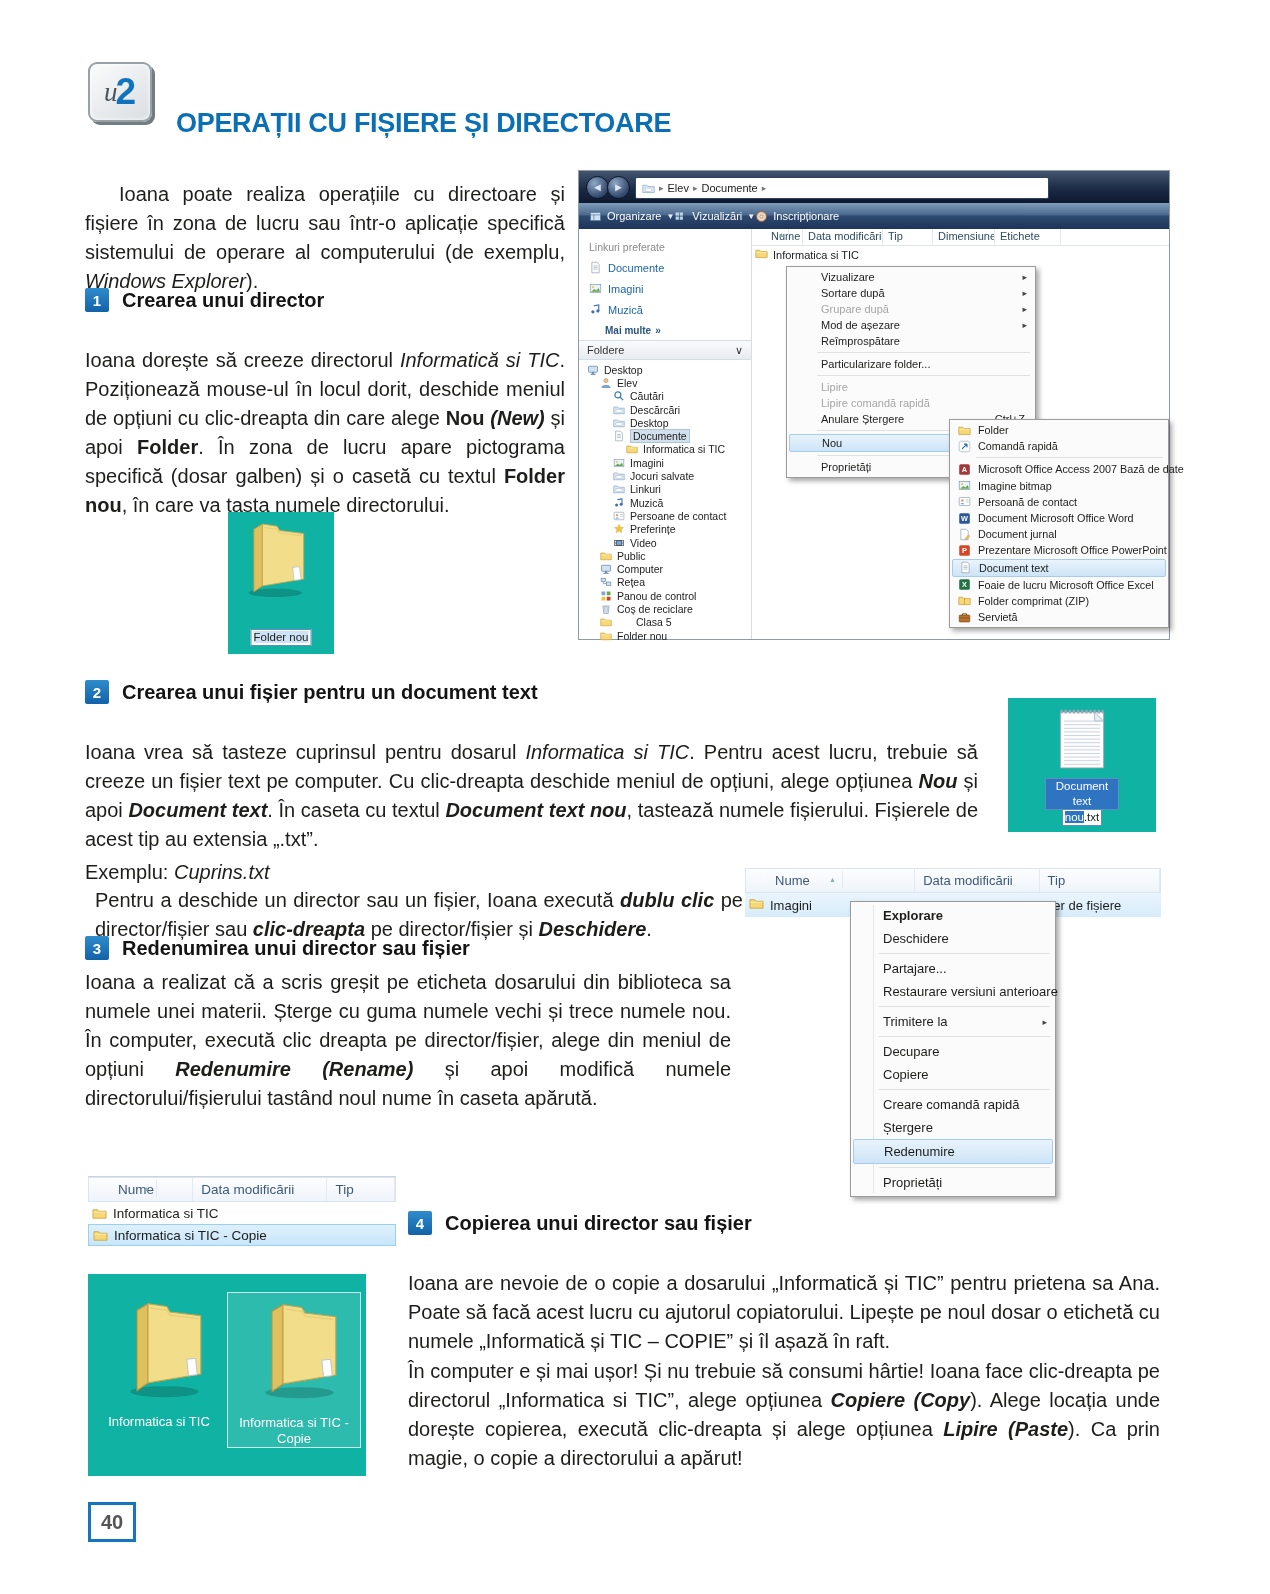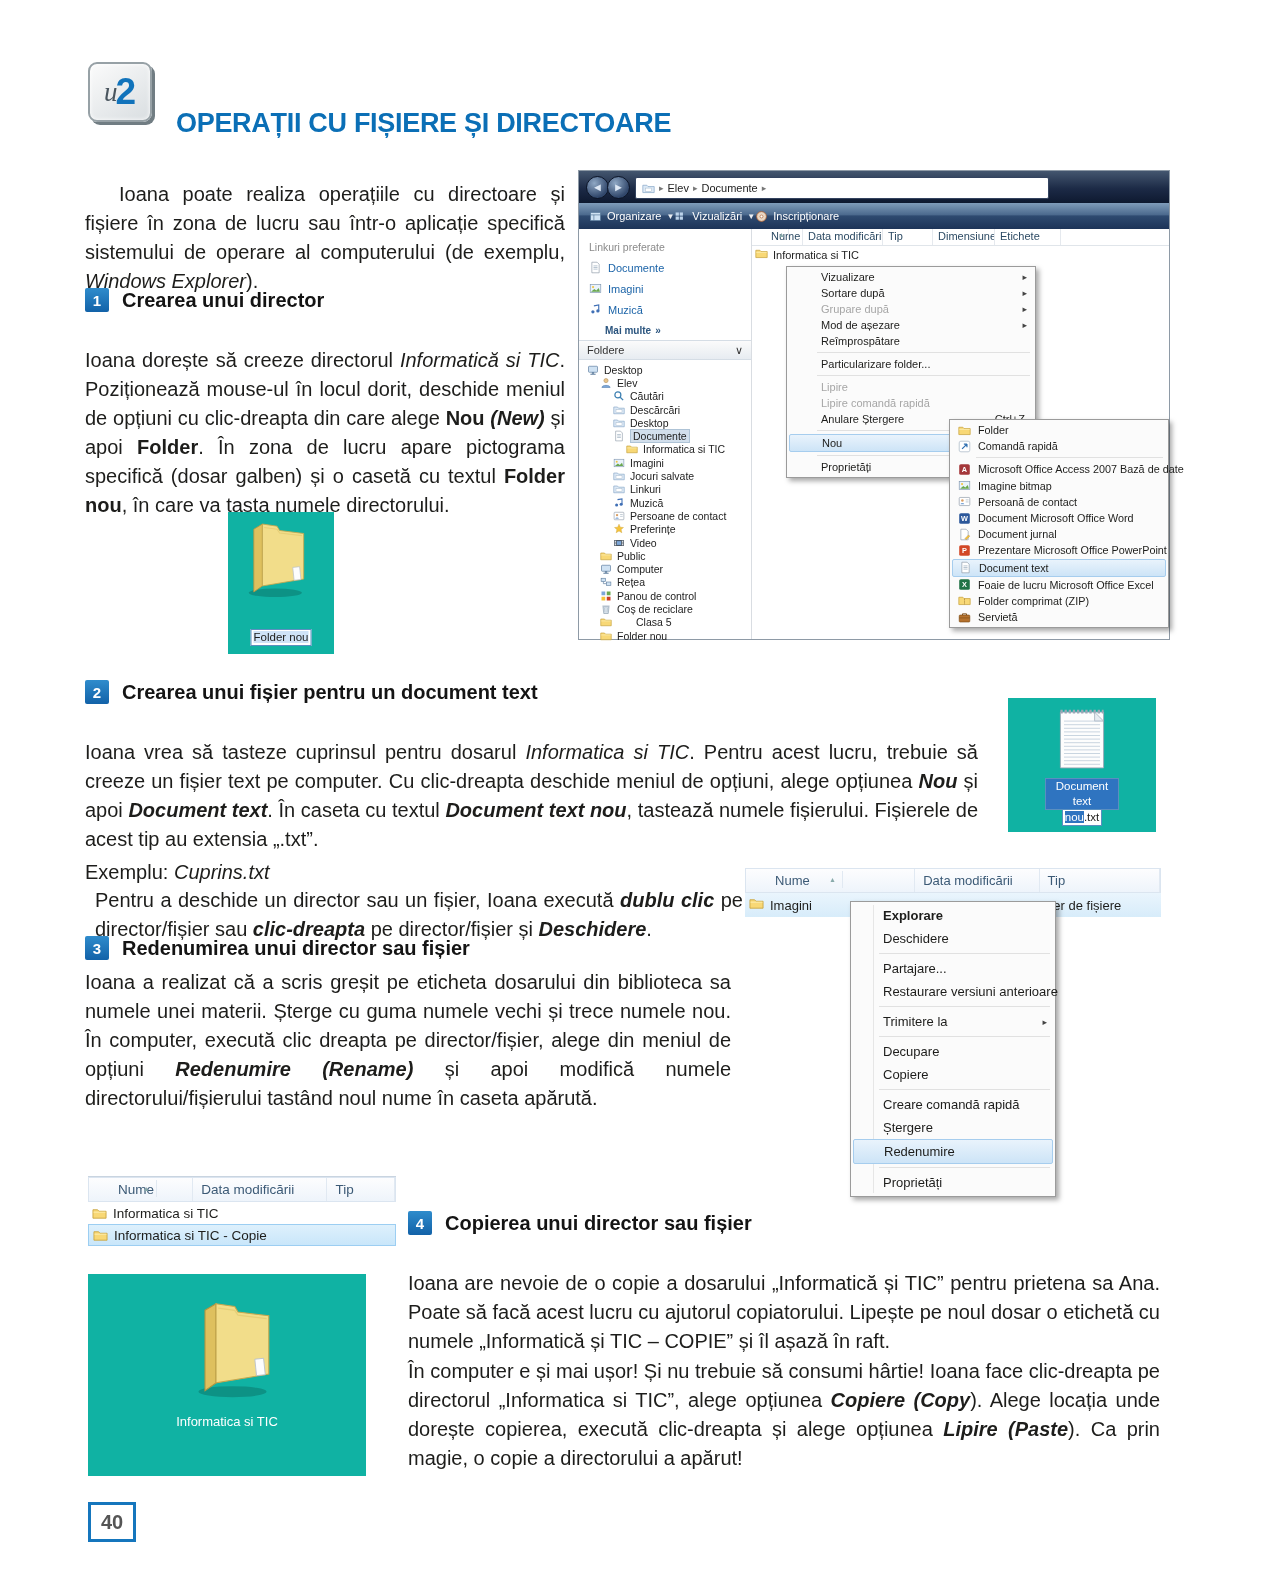--- a/index.html
+++ b/index.html
@@ -677,20 +677,33 @@
     <div class="figfolder">
       <span id="bigfolder1"><svg width="110" height="118" viewBox="0 0 100 100">
             <ellipse cx="55" cy="87" rx="31" ry="5" fill="rgba(0,0,0,.18)"></ellipse>
             <polygon points="30,13 40,7 40,79 30,86" fill="#dec05e" stroke="#b3953f" stroke-width="1"></polygon>
             <path d="M40 7 L57 9.5 L60 14.5 L88 18 L88 71 L40 79 Z" fill="#f2dd8a" stroke="#c4a64e" stroke-width="1"></path>
             <path d="M42 11 L57 13 L60 17.5 L86 20.5" fill="none" stroke="#e6cf77" stroke-width="1.2"></path>
             <rect x="76" y="57" width="8" height="15" fill="#fdfdfd" stroke="#b9c2cc" stroke-width=".8" transform="rotate(-6 80 64)"></rect>
           </svg></span>
       <div>Informatica si TIC</div>
     </div>
+    <div class="figfolder sel">
+      <span id="bigfolder2"><svg width="110" height="118" viewBox="0 0 100 100">
+            <ellipse cx="55" cy="87" rx="31" ry="5" fill="rgba(0,0,0,.18)"></ellipse>
+            <polygon points="30,13 40,7 40,79 30,86" fill="#dec05e" stroke="#b3953f" stroke-width="1"></polygon>
+            <path d="M40 7 L57 9.5 L60 14.5 L88 18 L88 71 L40 79 Z" fill="#f2dd8a" stroke="#c4a64e" stroke-width="1"></path>
+            <path d="M42 11 L57 13 L60 17.5 L86 20.5" fill="none" stroke="#e6cf77" stroke-width="1.2"></path>
+            <rect x="76" y="57" width="8" height="15" fill="#fdfdfd" stroke="#b9c2cc" stroke-width=".8" transform="rotate(-6 80 64)"></rect>
+          </svg></span>
+      <div>
+        <span>Informatica si TIC -</span><br>
+        <span>Copie</span>
+      </div>
+    </div>
   </div>
 
   <div class="abs sechead h4">
     <span class="secnum">4</span>
     <span class="sectitle">Copierea unui director sau fișier</span>
   </div>
   <p class="abs bodytext p4a"><span>Ioana are nevoie de o copie a dosarului „Informatică și TIC” pentru prietena sa Ana. Poate să facă acest lucru cu ajutorul copiatorului. Lipește pe noul dosar o etichetă cu numele „Informatică și TIC – COPIE” și îl așază în raft.</span></p>
   <p class="abs bodytext p4b"><span>În computer e și mai ușor! Și nu trebuie să consumi hârtie! Ioana face clic-dreapta pe directorul „Informatica si TIC”, alege opțiunea </span><span class="b i">Copiere (Copy</span><span>). Alege locația unde dorește copierea, execută clic-dreapta și alege opțiunea </span><span class="b i">Lipire (Paste</span><span>). Ca prin magie, o copie a directorului a apărut!</span></p>
 
   <div class="abs pagenum">40</div>

